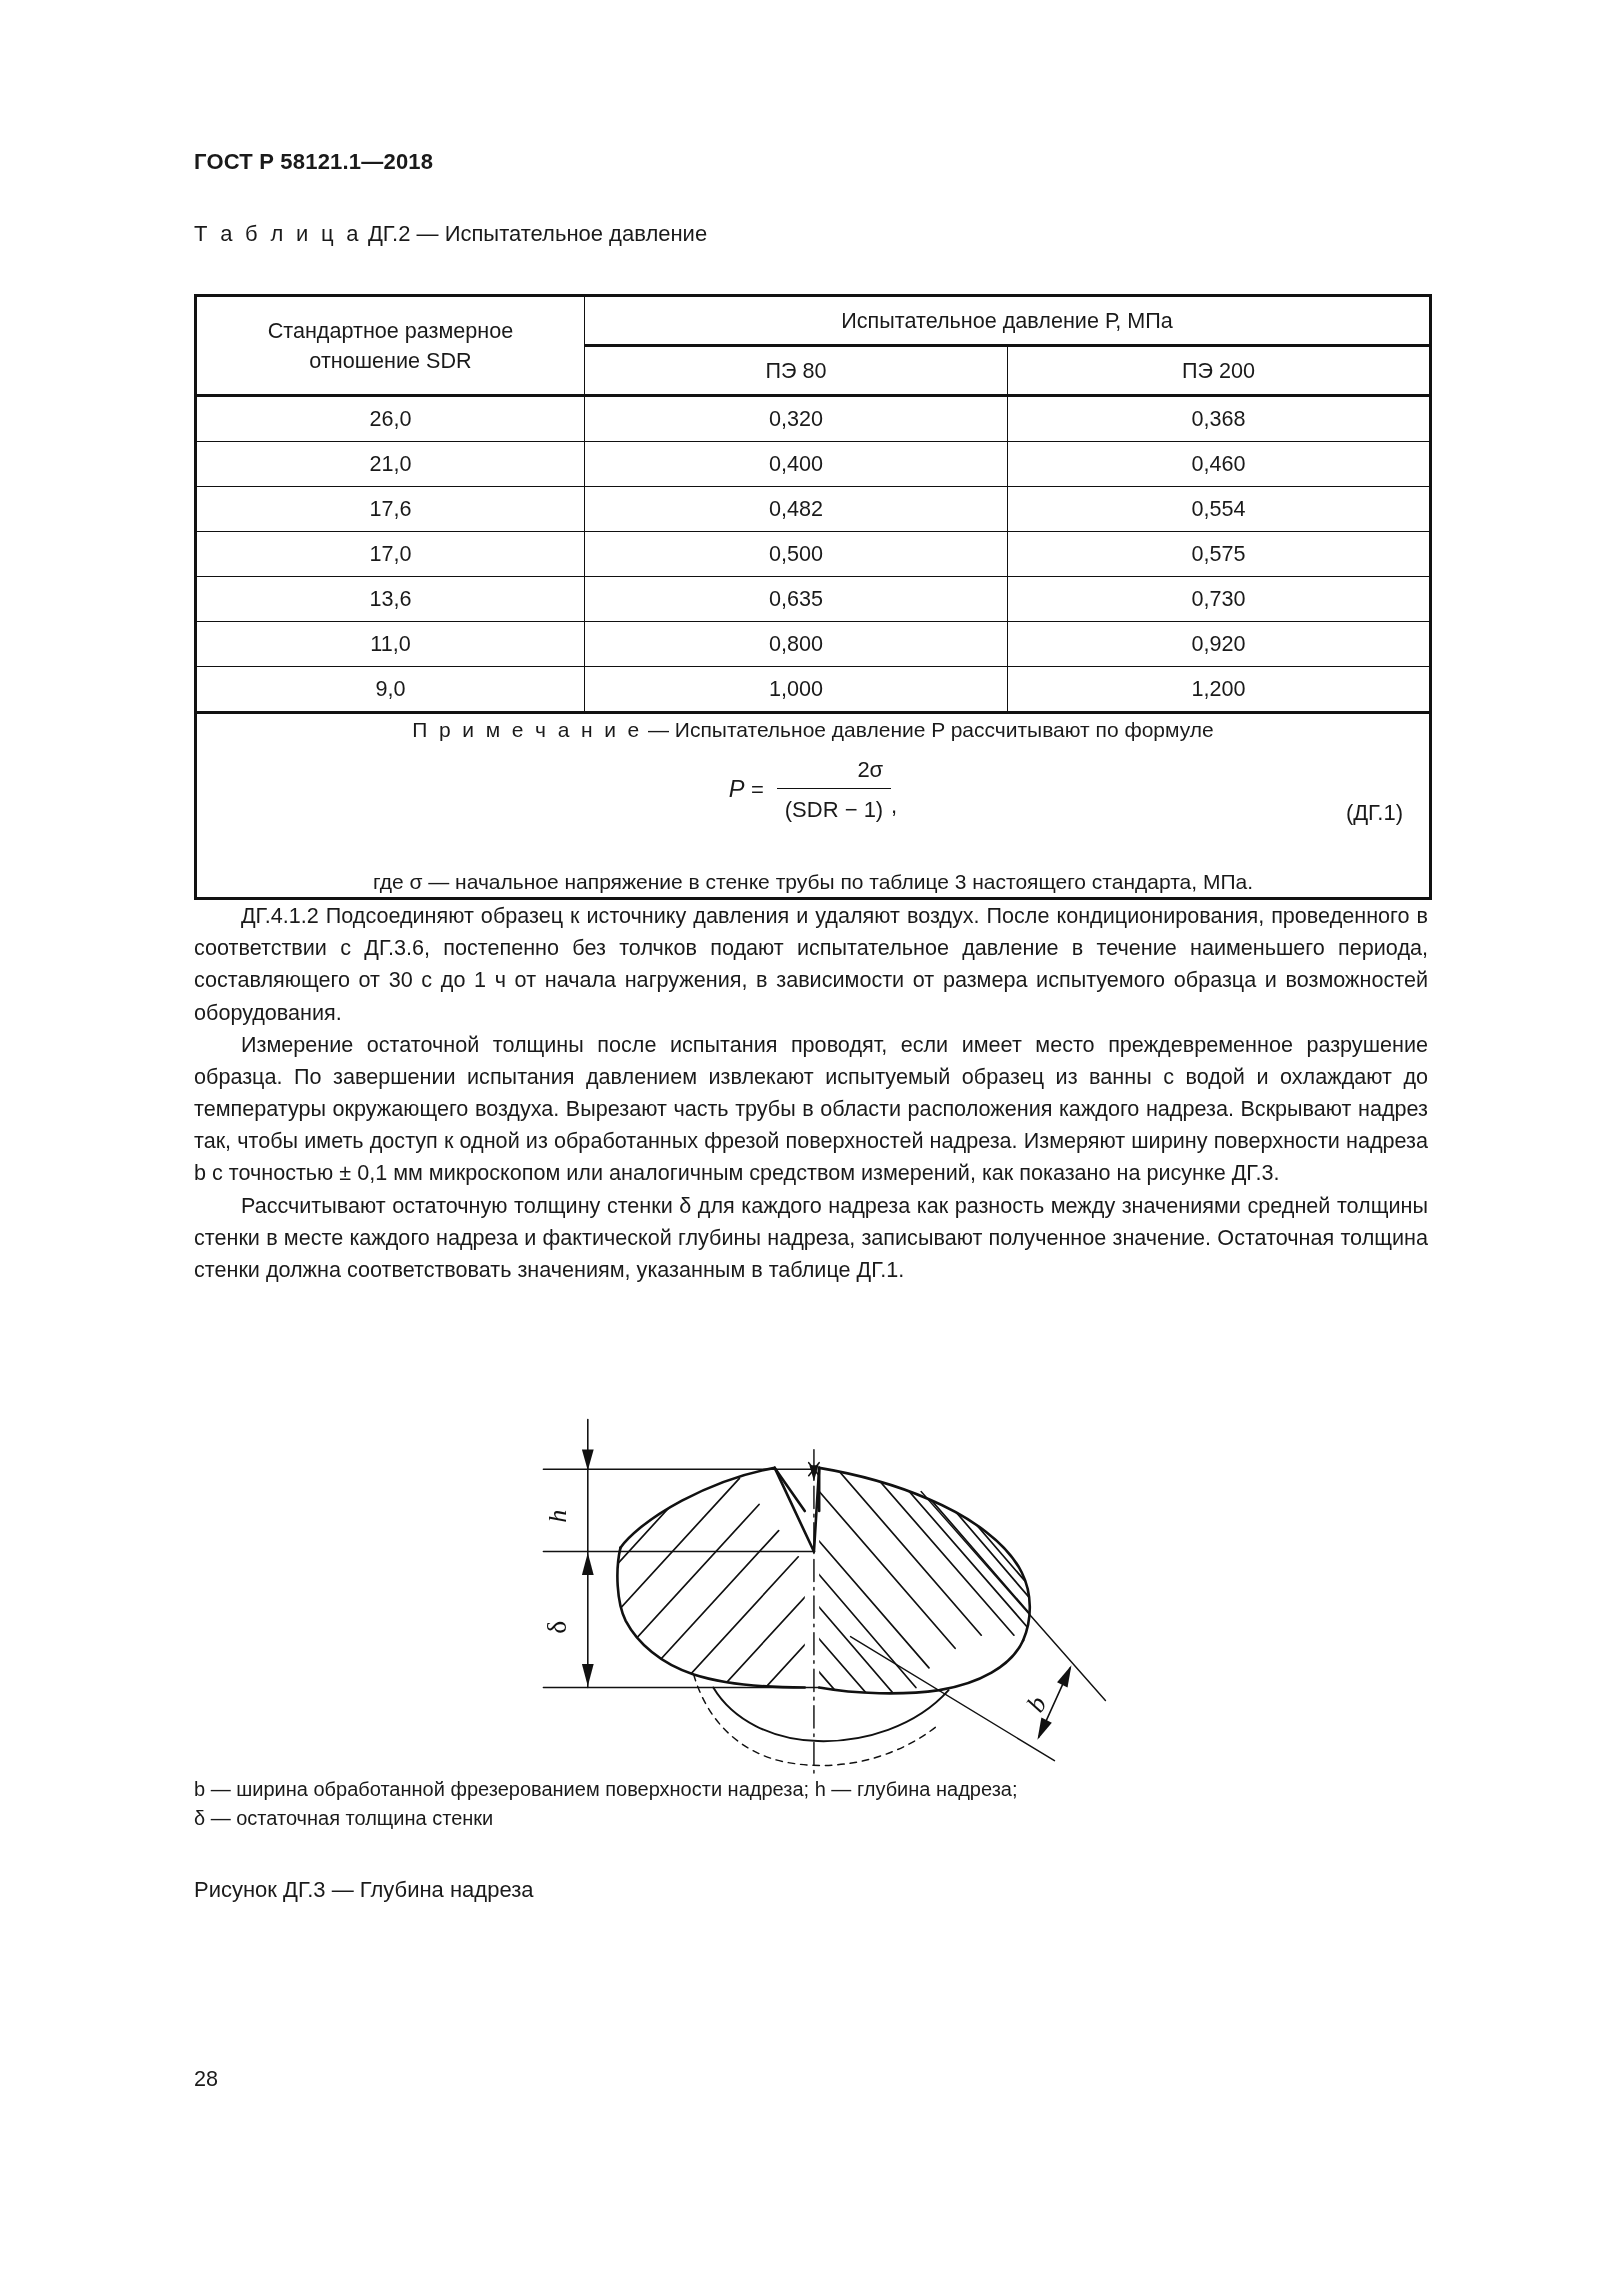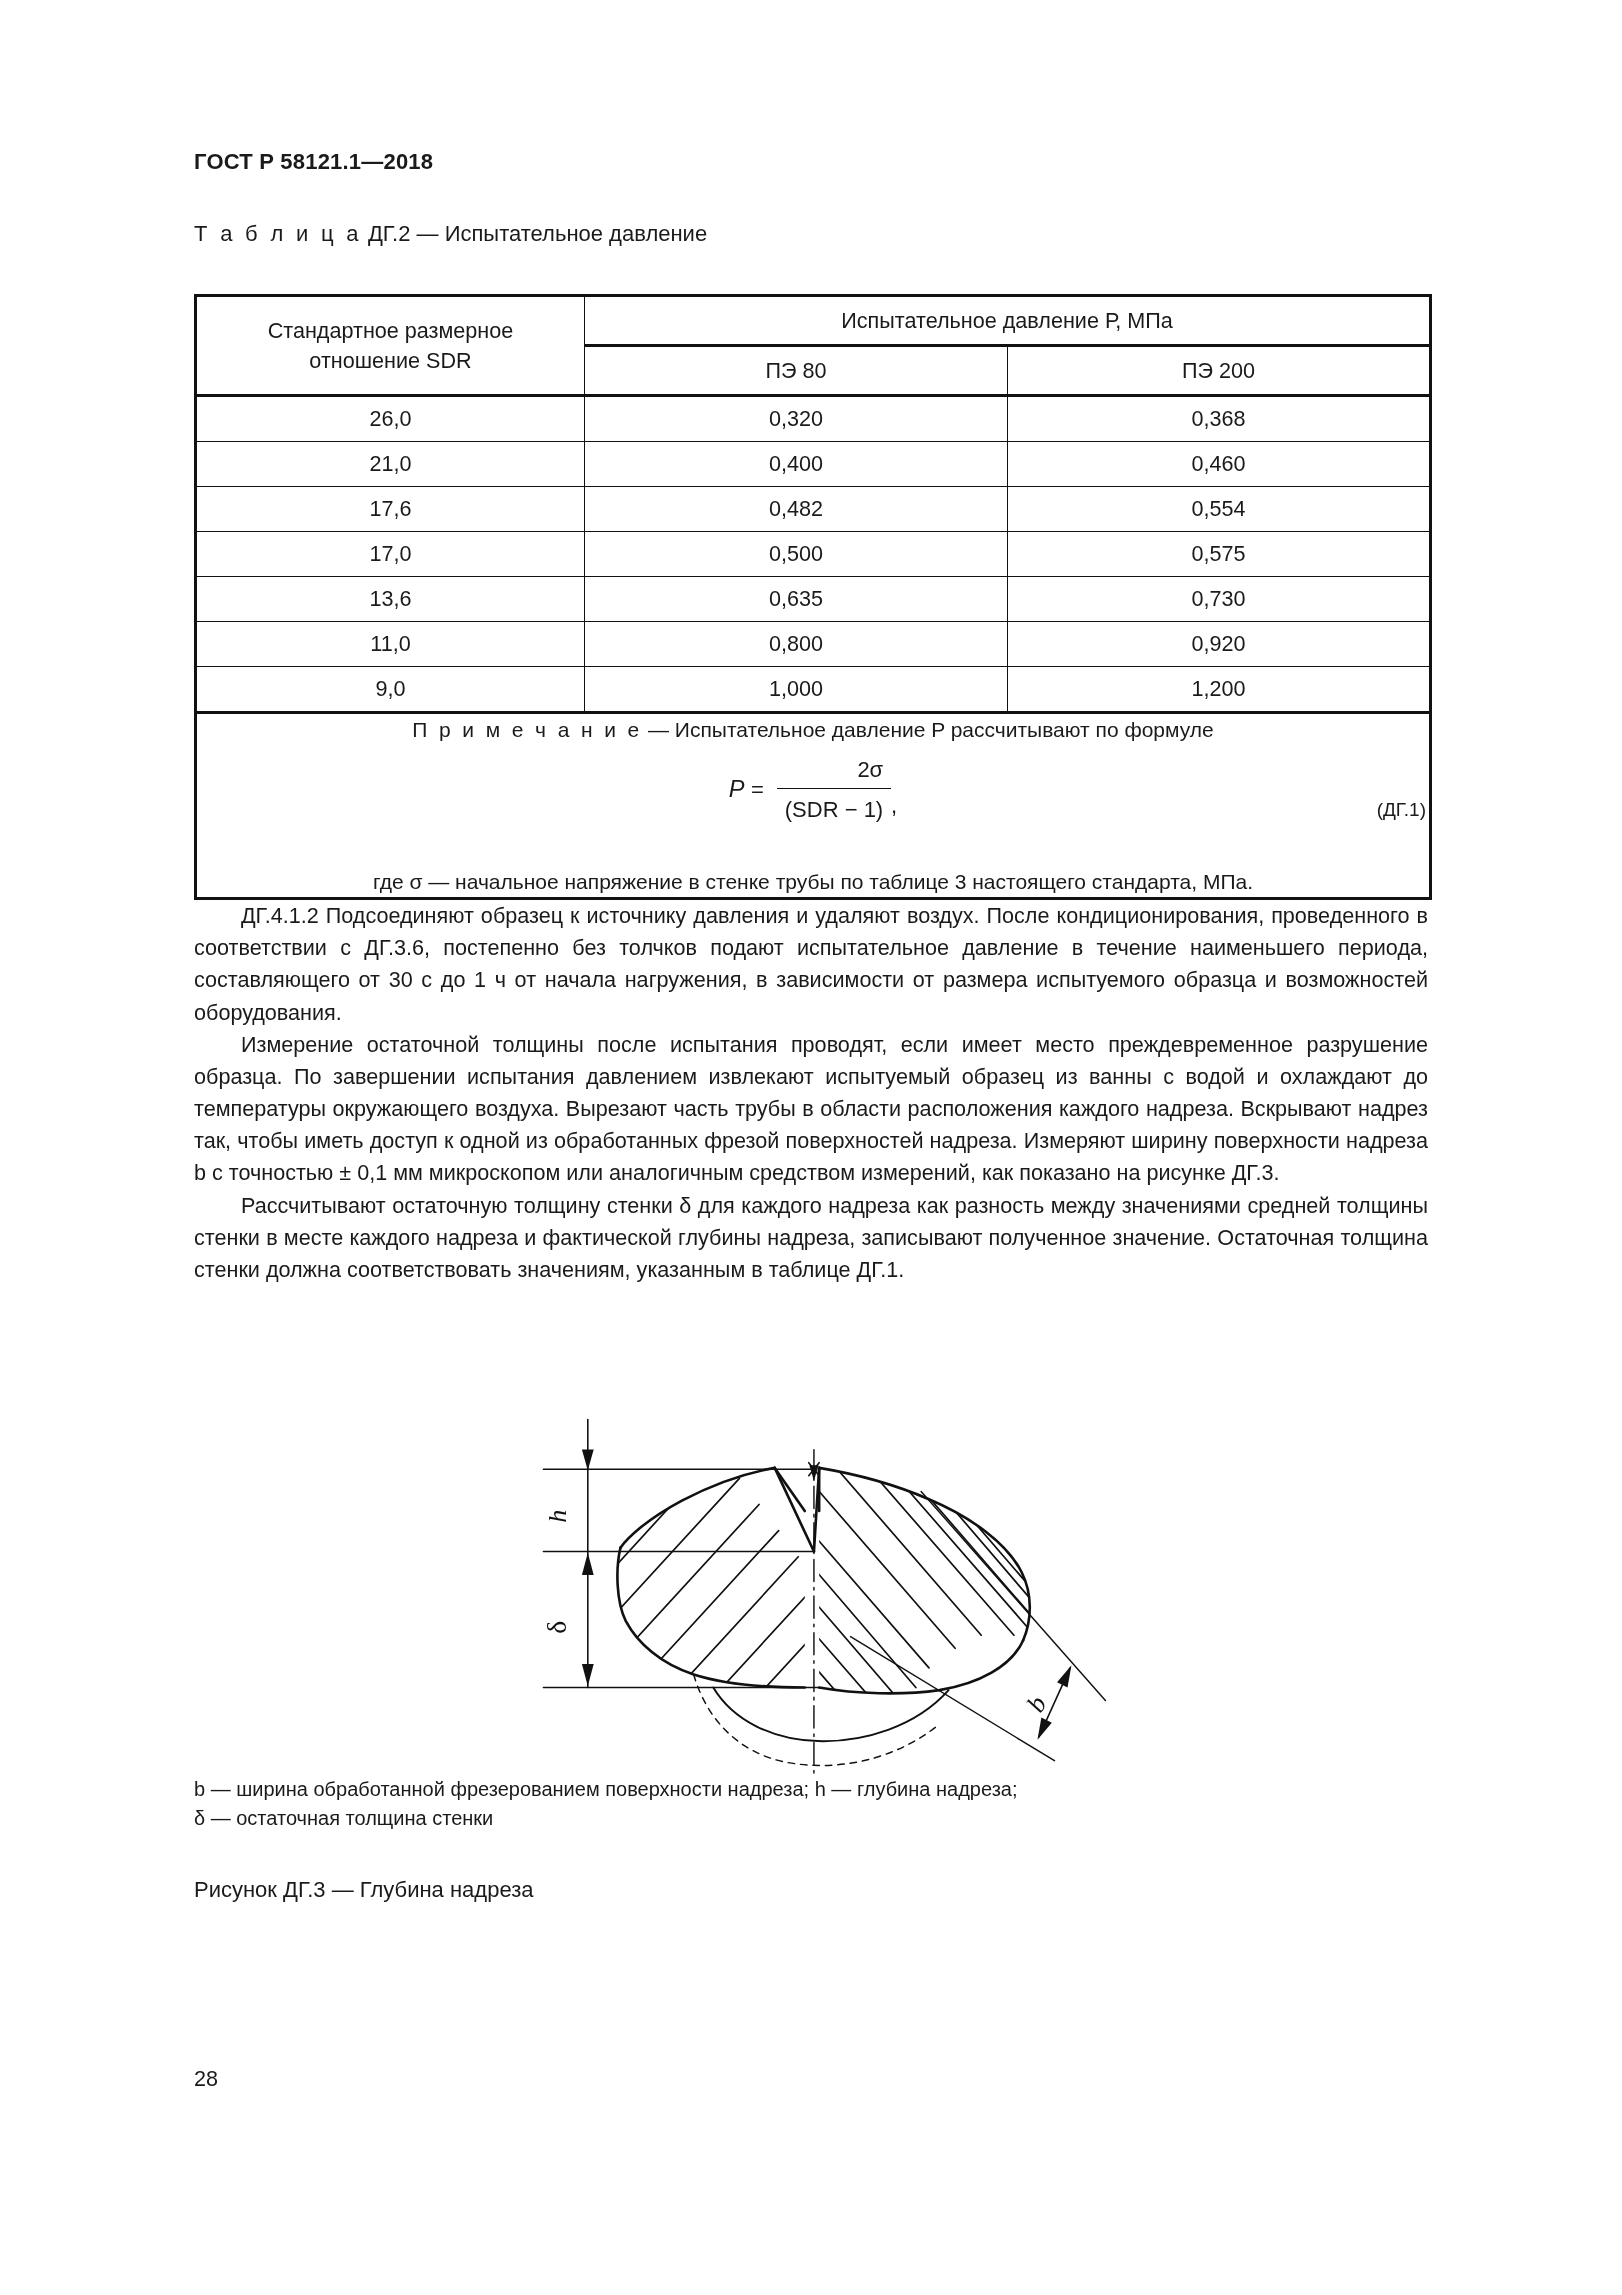--- a/index.html
+++ b/index.html
@@ -112,23 +112,23 @@
     padding: 3.3px 7.9px 0 7.9px;
   }
   .eq-lhs { font-style: italic; font-size: 23.6px; }
   .eq-comma {
     display: inline-block;
     align-self: flex-end;
     padding-bottom: 3.9px;
   }
   .formula-num {
     position: absolute;
-    right: 3px;
+    right: 26px;
     top: 47px;
-    font-size: 19px;
+    font-size: 22px;
   }
   .note-where { margin-top: 6.5px; }
 
   
   .body-text {
     position: absolute;
     left: 194px;
     top: 900px;
     width: 1234px;
     font-size: 21.6px;

